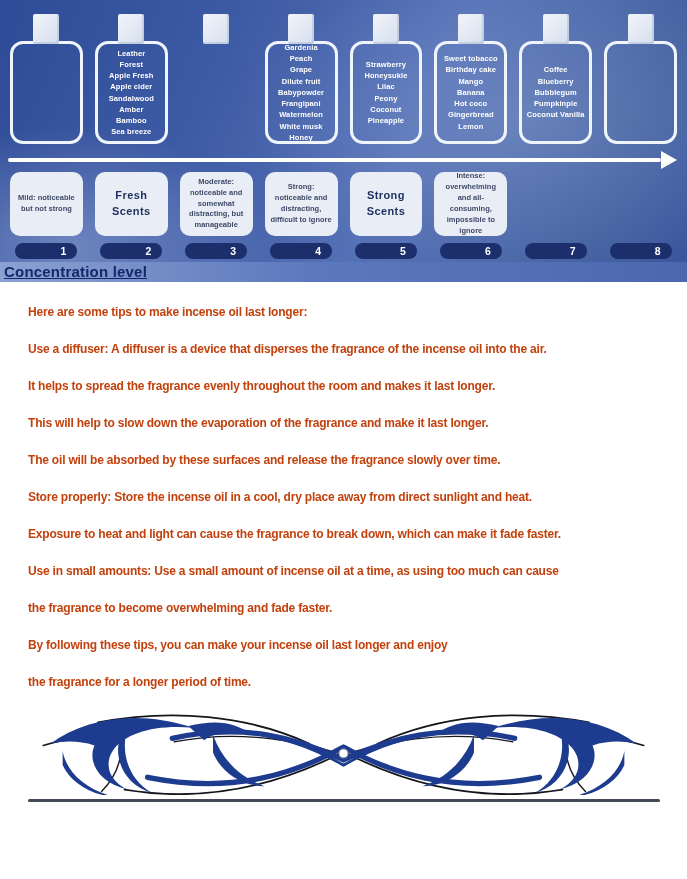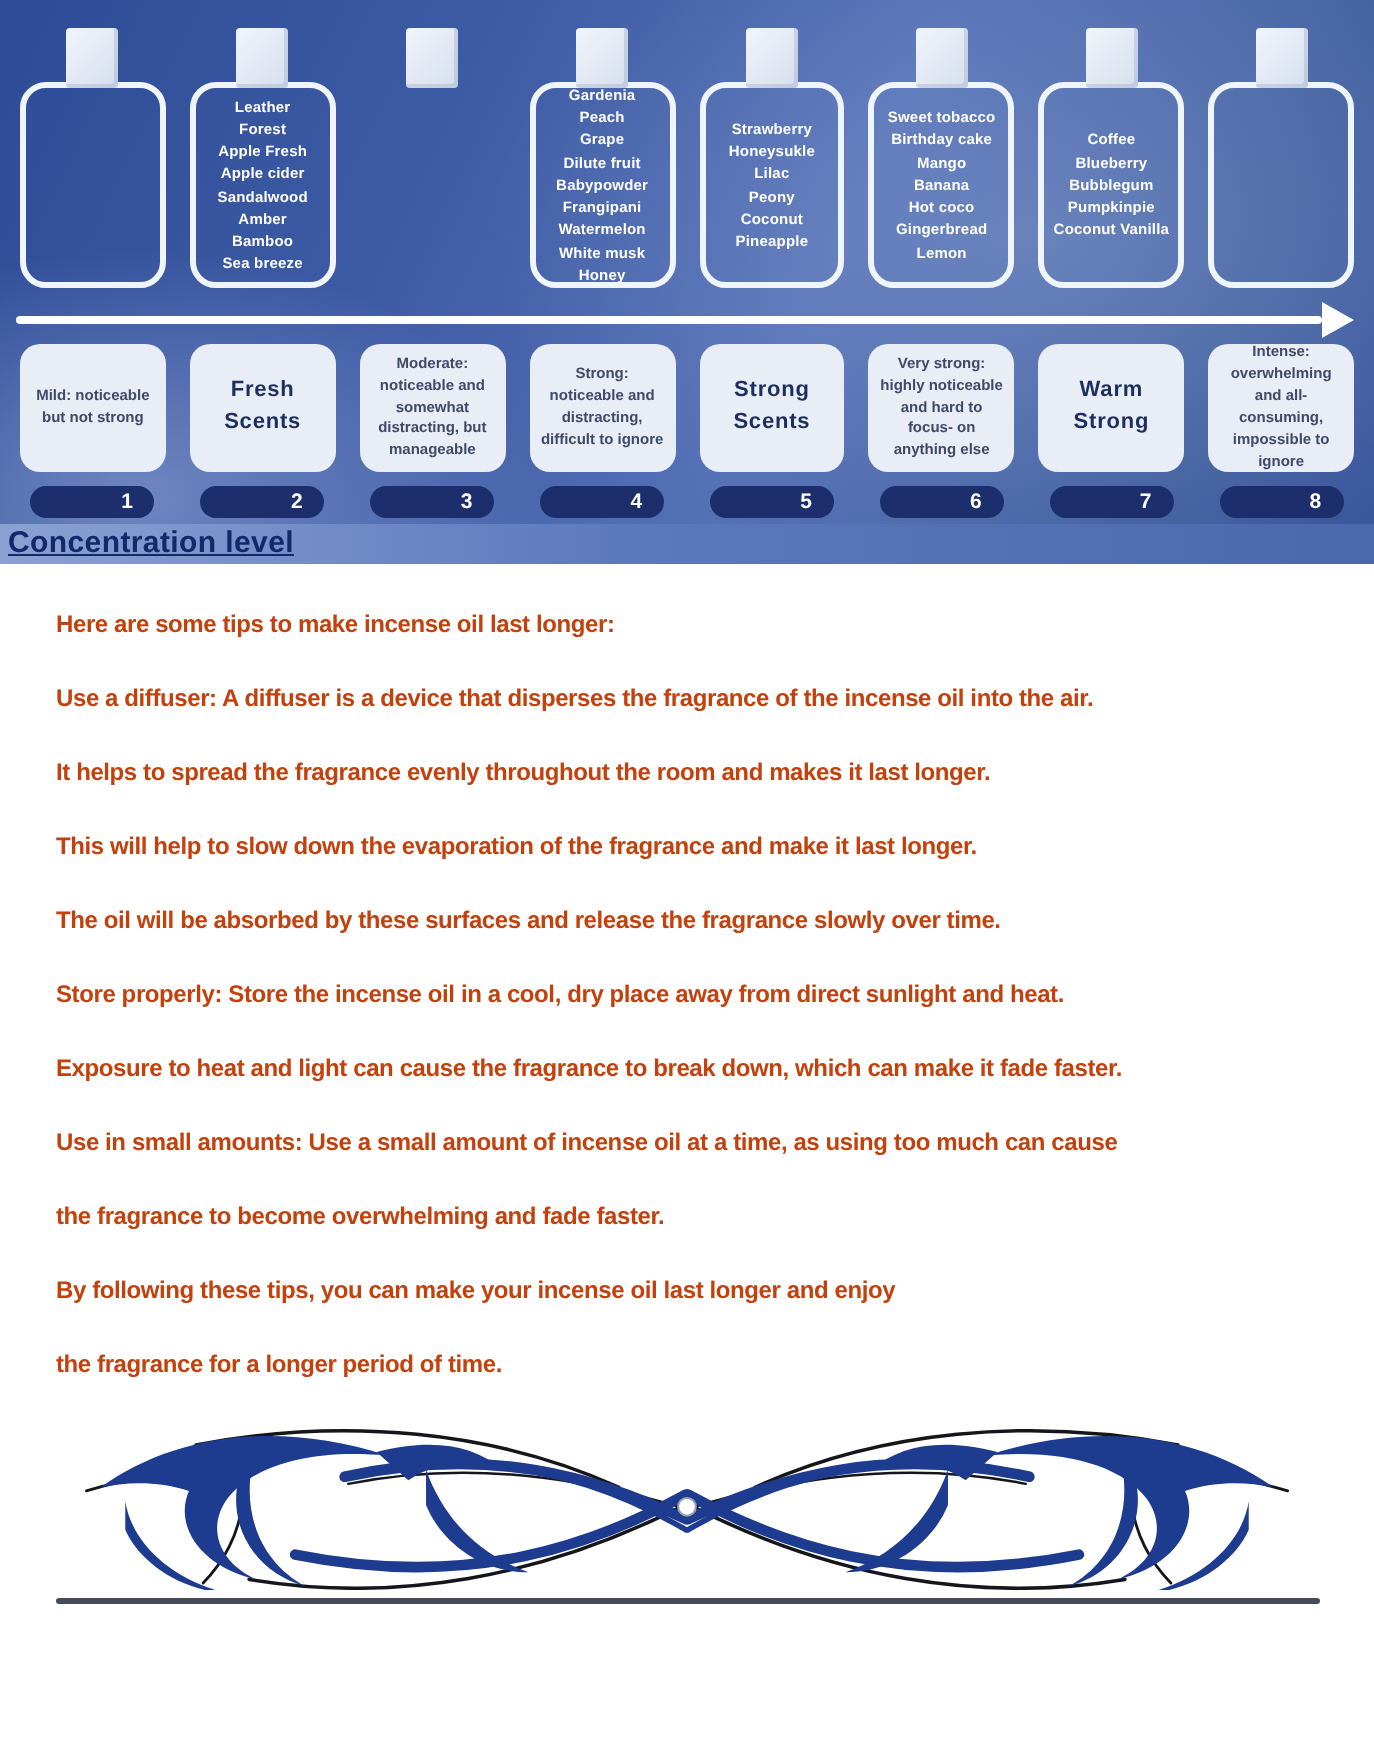--- a/index.html
+++ b/index.html
@@ -144,22 +144,20 @@
 
     <div class="arrow-line"></div>
     <div class="arrow-head"></div>
 
     <div class="row8 boxes-row">
       <div class="level-box">Mild: noticeable but not strong</div>
       <div class="level-box big">Fresh Scents</div>
       <div class="level-box">Moderate: noticeable and somewhat distracting, but manageable</div>
       <div class="level-box">Strong: noticeable and distracting, difficult to ignore</div>
       <div class="level-box big">Strong Scents</div>
-      <div class="level-box">Very strong: highly noticeable and hard to focus- on anything else</div>
-      <div class="level-box big">Warm Strong</div>
       <div class="level-box">Intense: overwhelming and all-consuming, impossible to ignore</div>
     </div>
 
     <div class="row8 pills-row">
       <div class="pill">1</div>
       <div class="pill">2</div>
       <div class="pill">3</div>
       <div class="pill">4</div>
       <div class="pill">5</div>
       <div class="pill">6</div>

